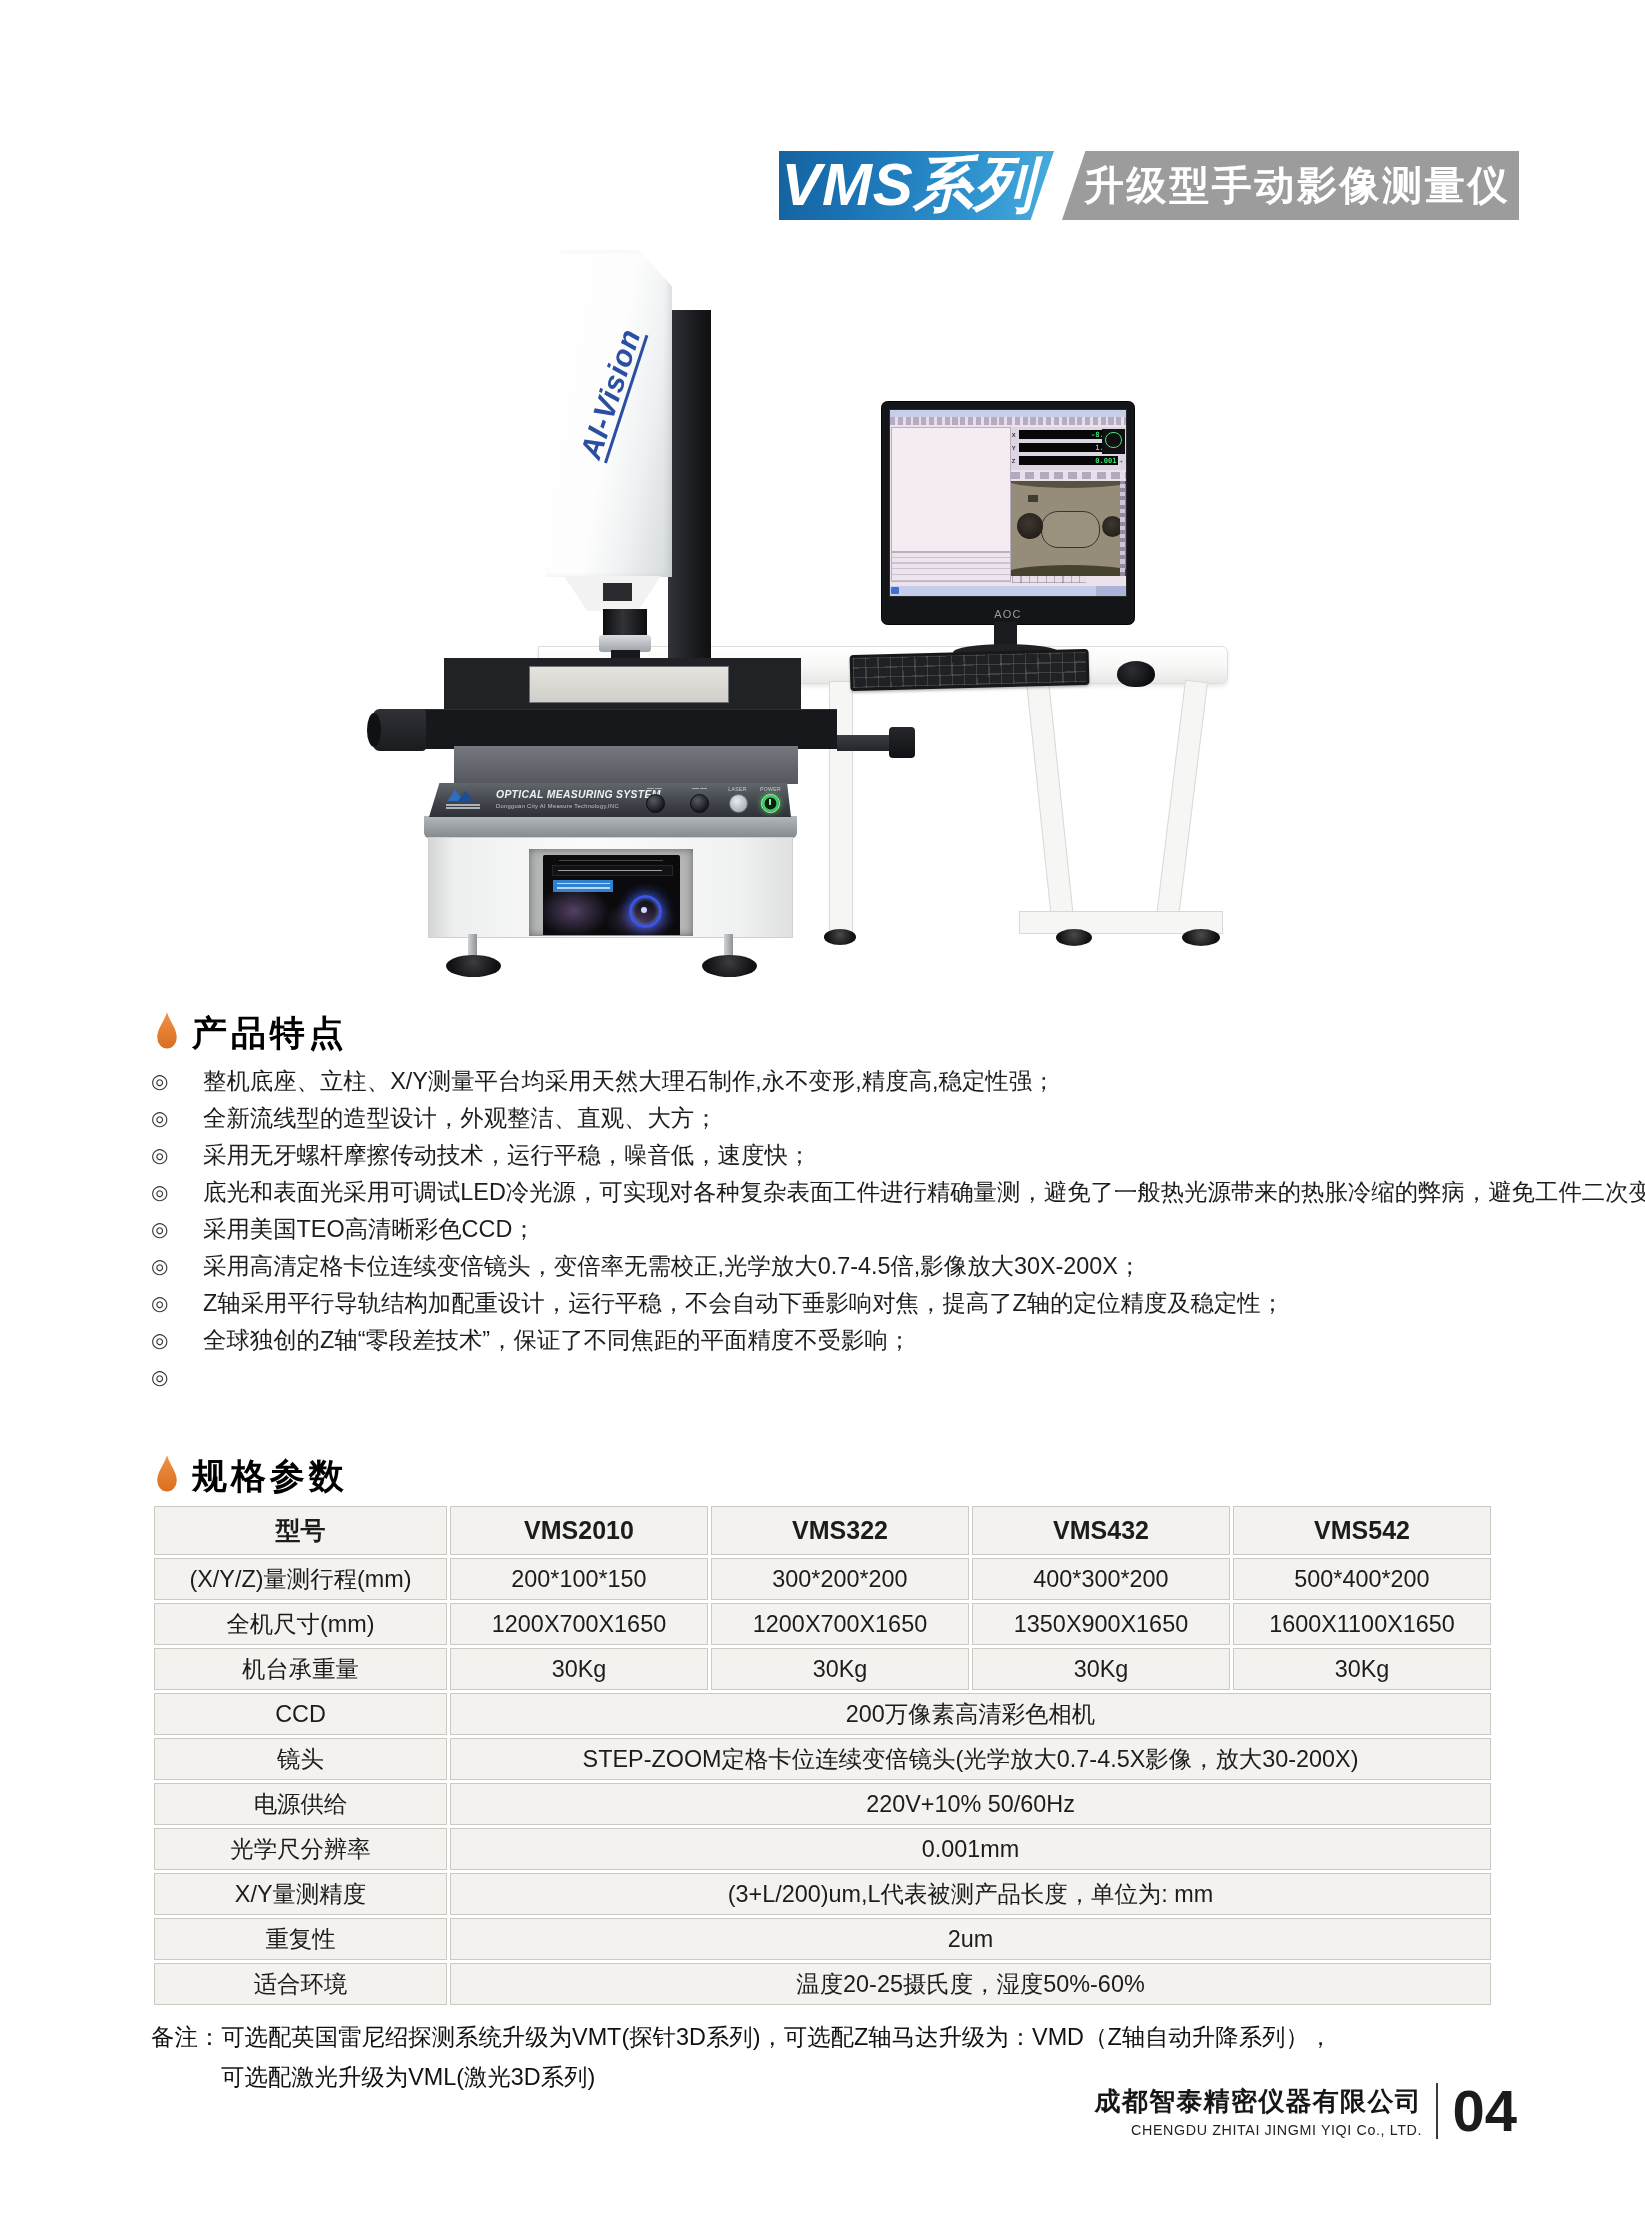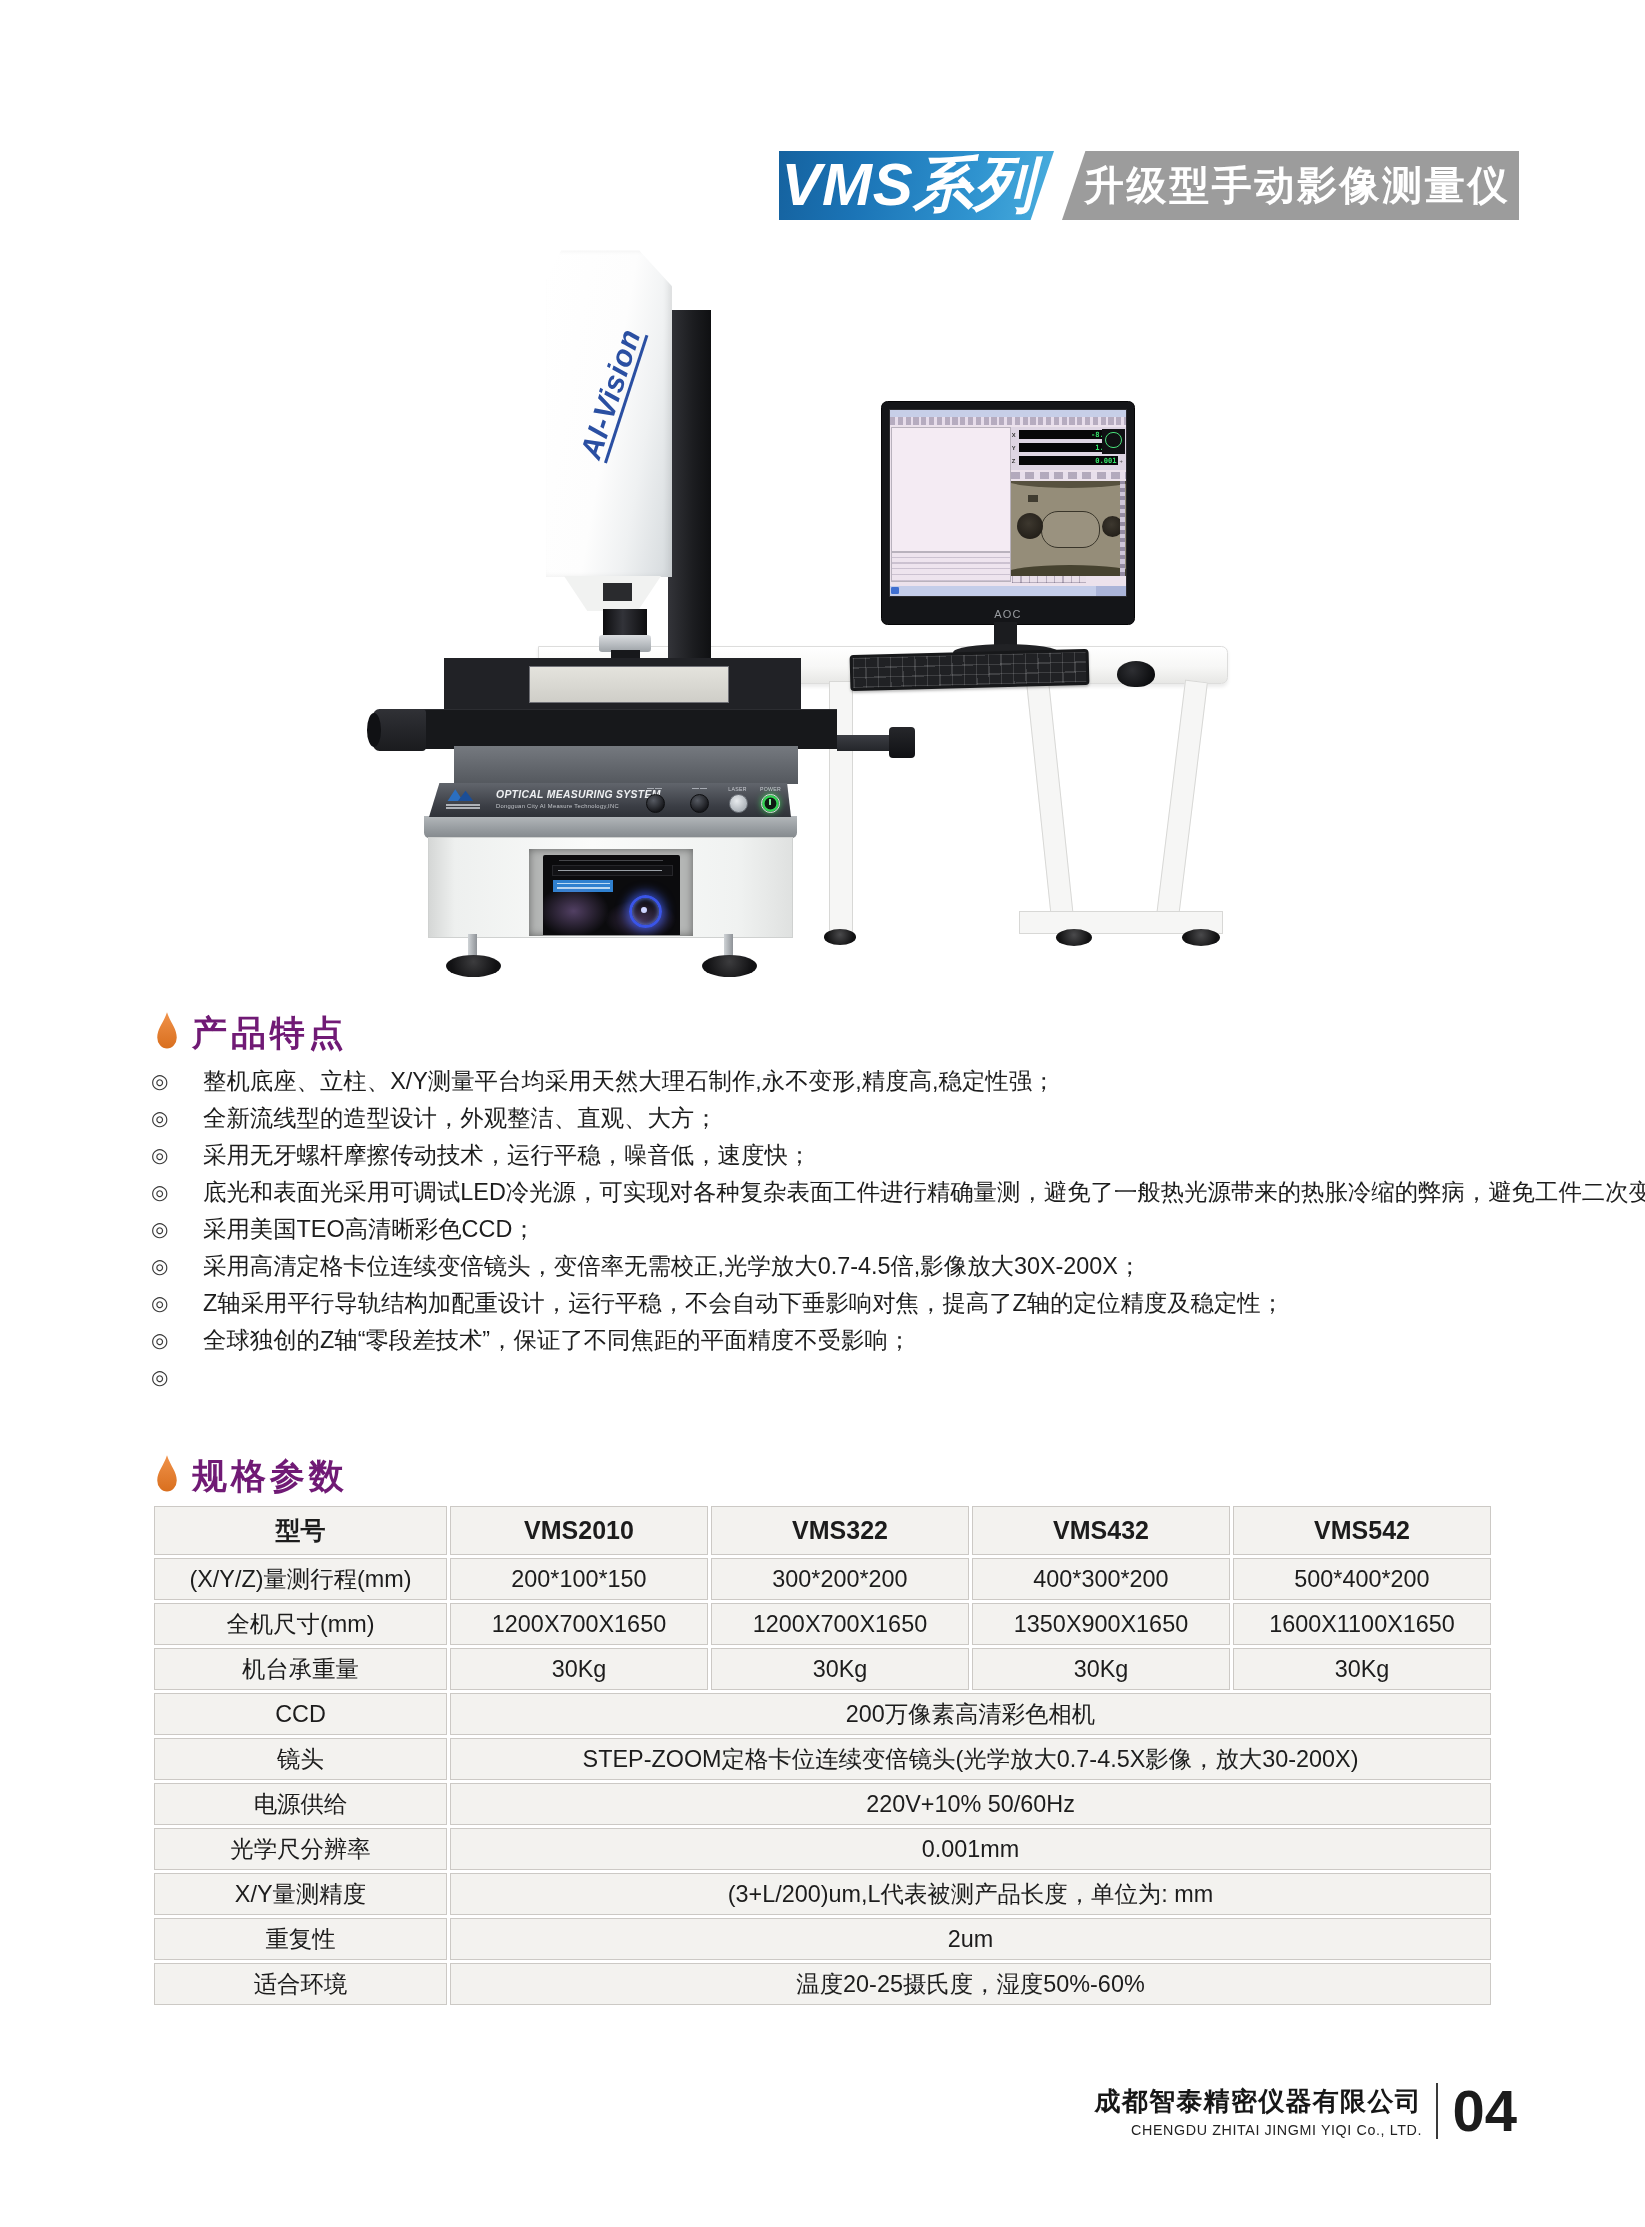--- a/index.html
+++ b/index.html
@@ -145,21 +145,21 @@
   .lens-barrel{left:454px;top:382px;width:44px;height:34px;background:linear-gradient(90deg,#0d0d0f,#323339 45%,#0d0d0f);}
   .lens-ring{left:450px;top:408px;width:52px;height:17px;background:linear-gradient(180deg,#dadde0,#9da2a7);border-radius:3.2px;}
   .lens-tip{left:462px;top:423px;width:28.6px;height:9px;background:#17181b;}
 
   .m-foot-stem{width:9px;height:26px;background:linear-gradient(90deg,#cfd3d6,#8e9297);}
   .stem1{left:319px;top:707px;} .stem2{left:575px;top:707px;}
   .m-foot-pad{width:55px;height:22px;background:radial-gradient(circle at 50% 30%,#3c3c3e,#111113 72%);border-radius:50%;}
   .padm1{left:297px;top:728px;} .padm2{left:553px;top:728px;}
 
   
-  .sec-title{font-size:35px;font-weight:700;color:#701a75;letter-spacing:3.9px;}
+  .sec-title{font-size:35px;font-weight:700;color:#000000;letter-spacing:3.9px;}
   .feat-list{left:151px;top:1062px;width:1467px;}
   .feat-item{display:flex;align-items:center;height:37px;}
   .feat-mark{width:25px;font-size:20px;color:#3a3a3a;flex:0 0 25px;}
   .feat-text{font-size:23.4px;color:#1d1d1d;white-space:nowrap;margin-left:27px;}
 
   table.spec{position:absolute;left:151px;top:1503px;border-collapse:separate;border-spacing:3.9px;table-layout:fixed;}
   table.spec td,table.spec th{background:#f3f2ef;border:0.6px solid #ccc9c5;text-align:center;vertical-align:middle;
      font-size:23.4px;color:#1c1c1c;padding:0 9px;overflow:hidden;}
   table.spec th{height:47px;font-size:25px;font-weight:700;}
   table.spec td{height:40px;}
@@ -449,20 +449,24 @@
       <td>重复性</td>
       <td colspan="4">2um</td>
     </tr>
     <tr>
       <td>适合环境</td>
       <td colspan="4">温度20-25摄氏度，湿度50%-60%</td>
     </tr>
   </tbody>
     </table>
 
+  <div class="abs notes">
+    <div class="n1">备注：可选配英国雷尼绍探测系统升级为VMT(探针3D系列)，可选配Z轴马达升级为：VMD（Z轴自动升降系列），</div>
+    <div class="n2">可选配激光升级为VML(激光3D系列)</div>
+  </div>
 
   <div class="abs footer">
     <div class="f-co">
       <div class="f-cn">成都智泰精密仪器有限公司</div>
       <div class="f-en">CHENGDU ZHITAI JINGMI YIQI Co., LTD.</div>
     </div>
     <div class="f-div"></div>
     <div class="f-num">04</div>
   </div>
 

